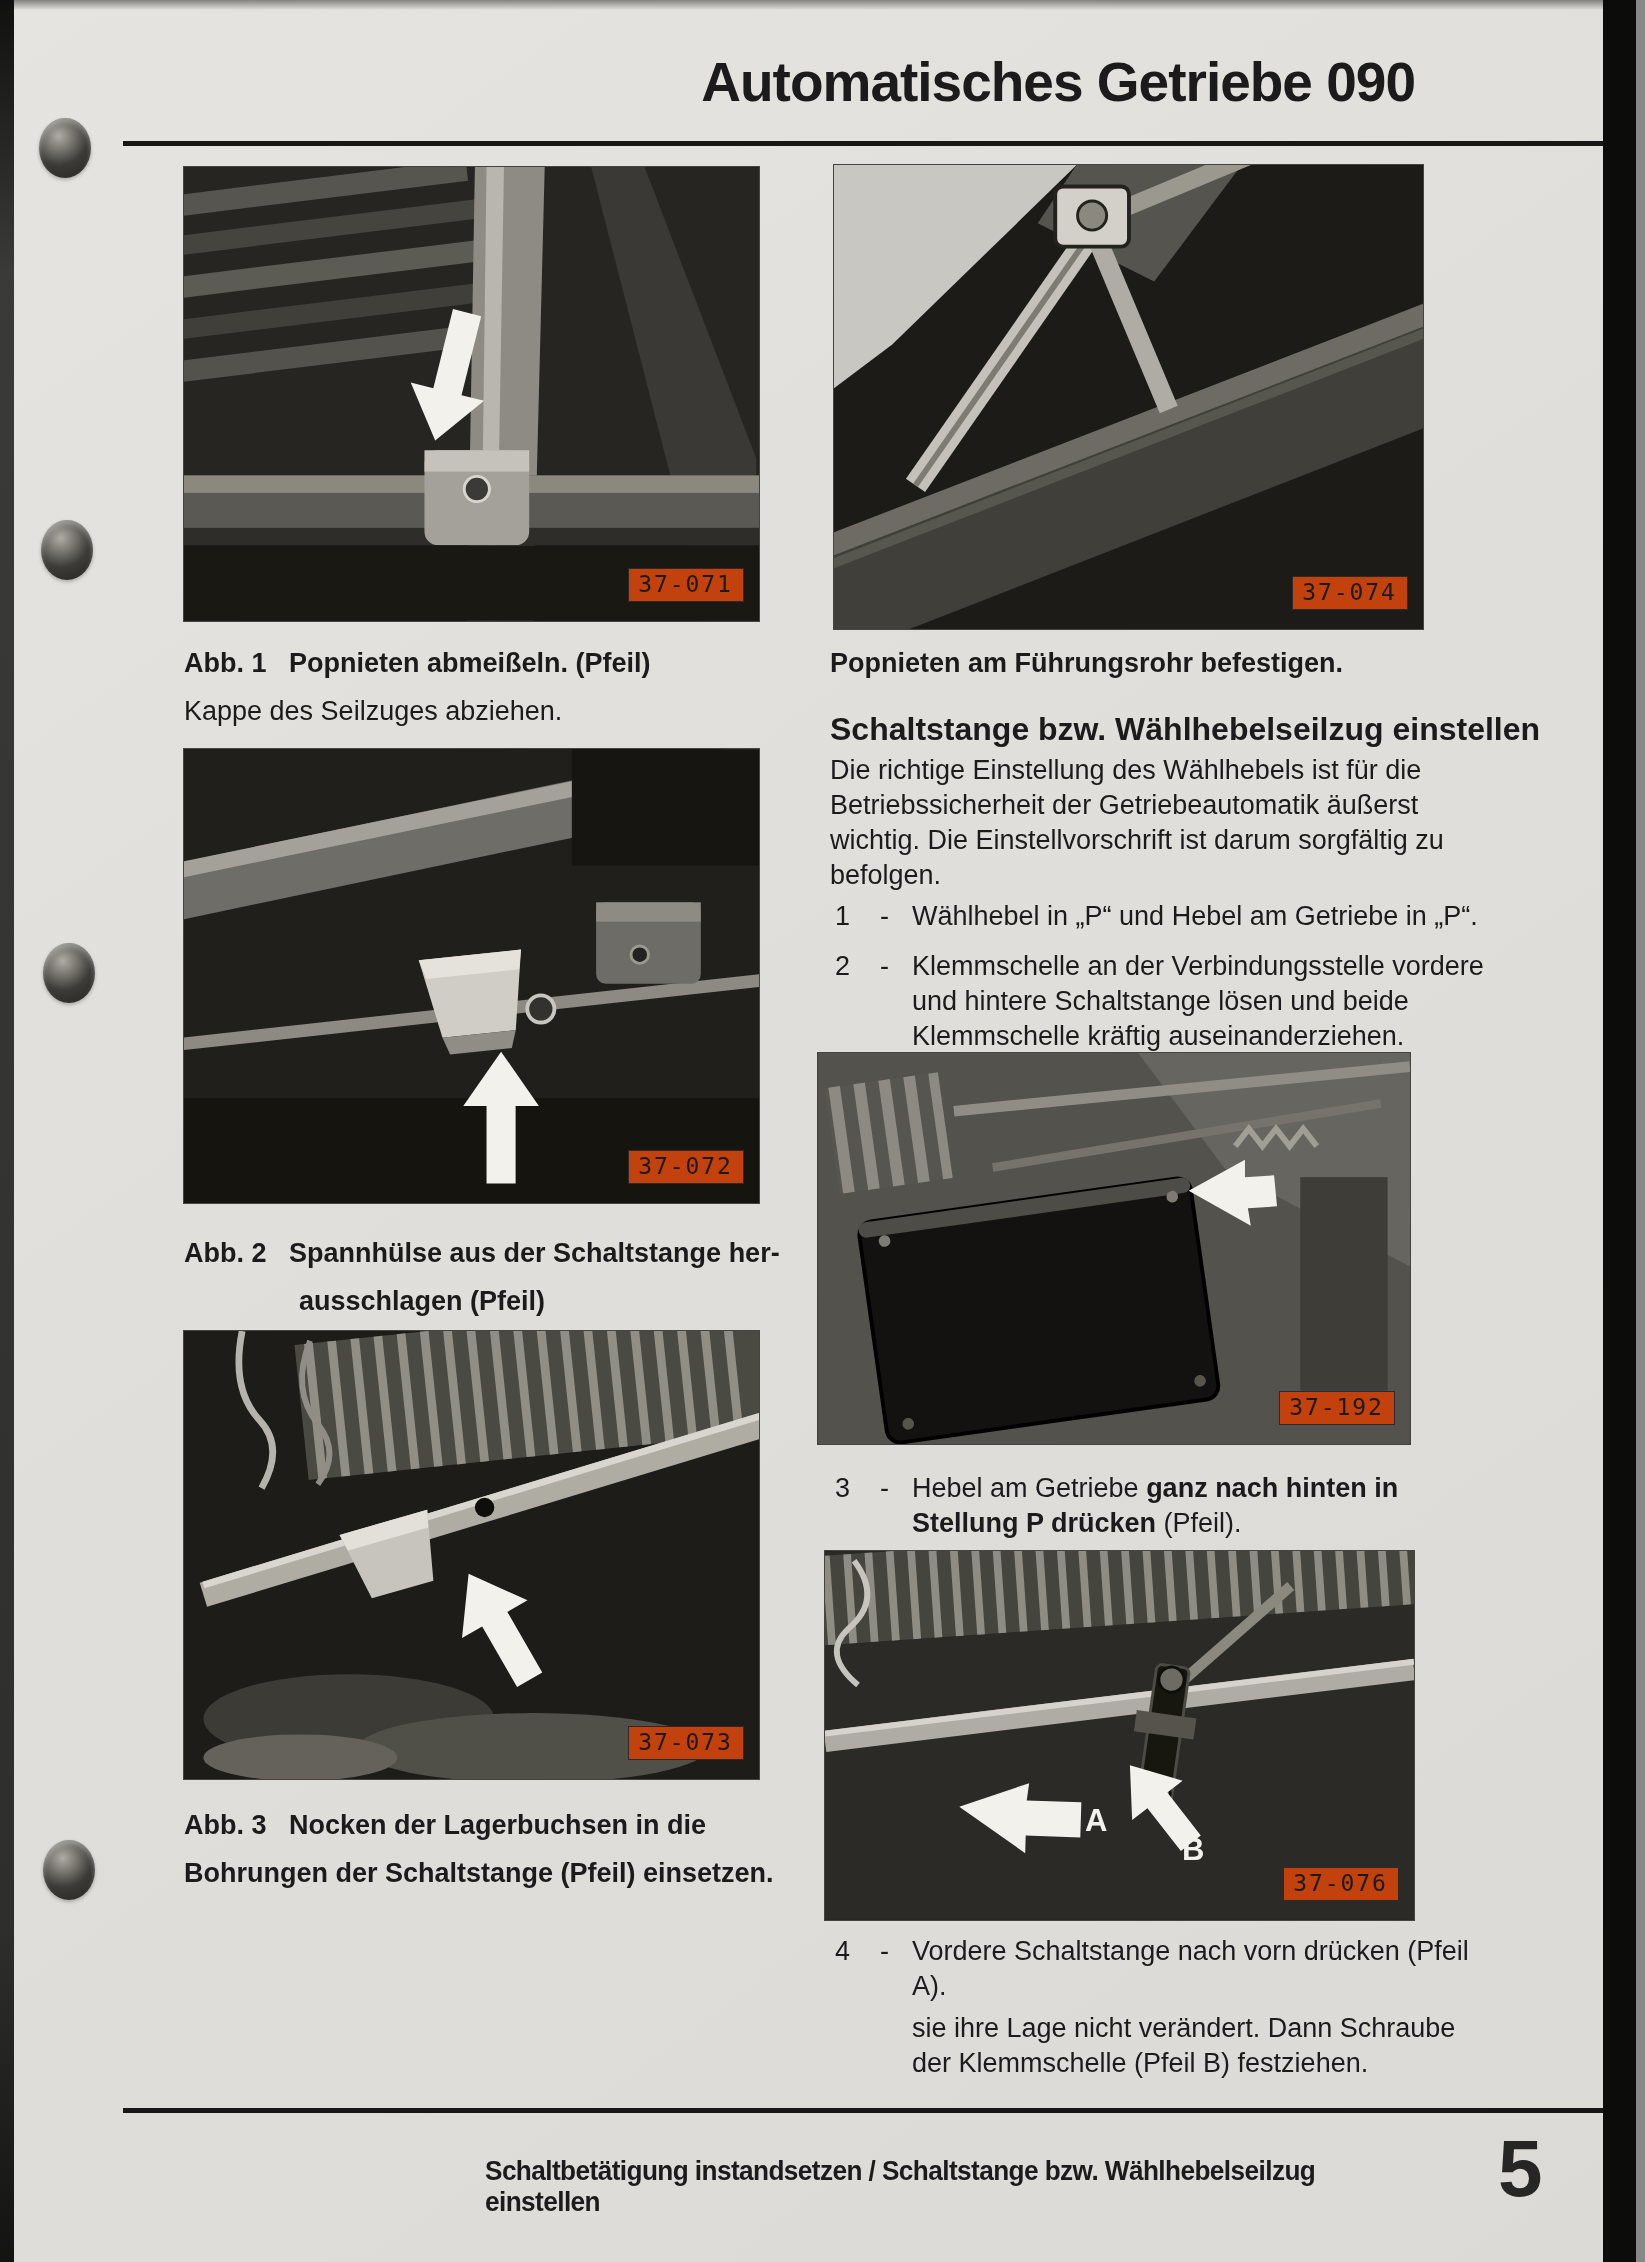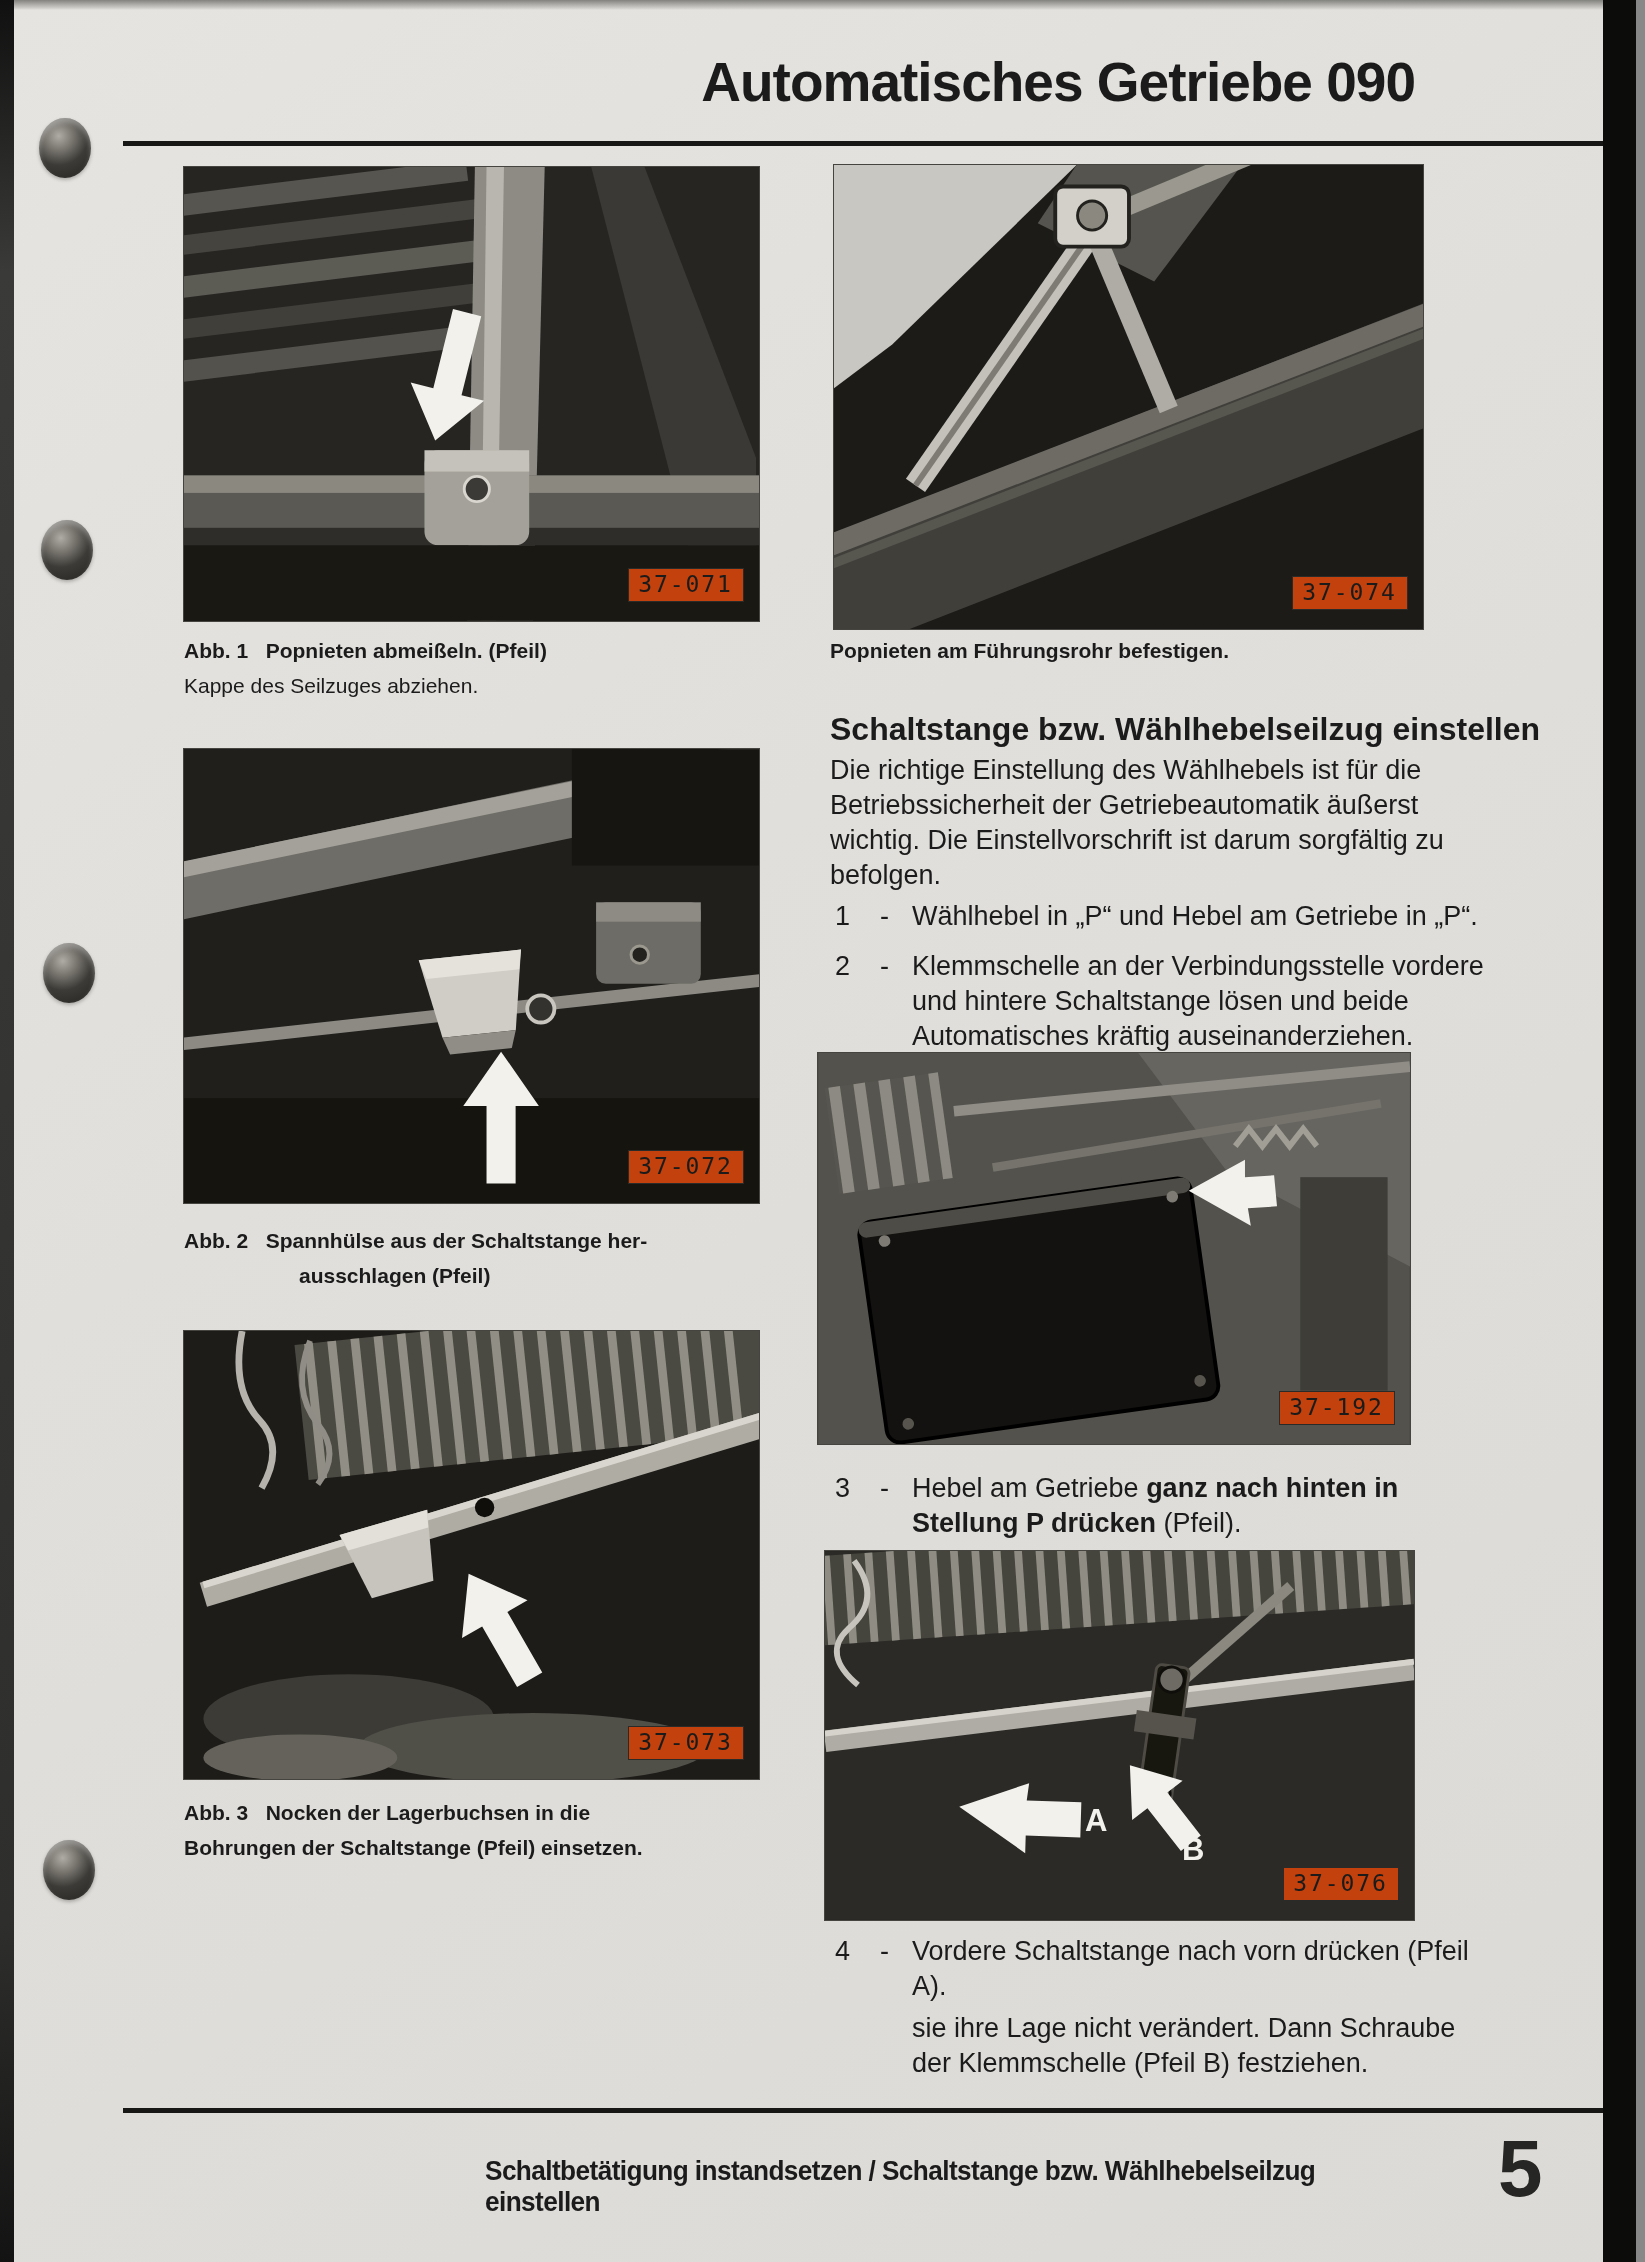--- a/index.html
+++ b/index.html
@@ -27,21 +27,21 @@
   .footer-text{position:absolute;top:2156px;left:485px;width:970px;
     font-size:27px;font-weight:bold;letter-spacing:-0.6px;transform:scaleX(.97);transform-origin:left;}
   .page-number{position:absolute;top:2123px;left:1498px;font-size:80px;font-weight:bold;color:#262624;}
   
   .photo{position:absolute;overflow:hidden;background:#23221f;box-shadow:0 0 0 1px #45443f;}
   .photo svg{position:absolute;left:0;top:0;}
   .photo-label{position:absolute;right:15.5px;bottom:19.4px;background:#c2410c;border:1.9px solid #2a2a28;
     padding:1px 9.7px 1.9px 9.7px;font-family:"DejaVu Sans Mono",monospace;font-size:23px;
     letter-spacing:1.9px;color:#1b1b1b;line-height:29px;}
   
-  .cap-line{font-size:21px;line-height:35px;font-weight:bold;white-space:pre;}
+  .cap-line{font-size:27px;line-height:35px;font-weight:bold;white-space:pre;margin-top:13px;}
   .cap-line.reg{font-weight:normal;}
   .cap-block{position:absolute;}
   .body-line{font-size:27px;line-height:35px;white-space:pre;}
   .b{font-weight:bold;}
   .heading{position:absolute;font-size:32px;font-weight:bold;white-space:pre;}
   .step{position:absolute;}
   .step .num{position:absolute;left:4.9px;top:0;font-size:27px;line-height:35px;}
   .step .dash{position:absolute;left:50px;top:0;font-size:27px;line-height:35px;}
   .step .txt{position:absolute;left:82px;top:0;}
   .subpara{position:absolute;}
@@ -214,21 +214,21 @@
       <div class="body-line">Wählhebel in „P“ und Hebel am Getriebe in „P“.</div>
     </div>
   </div>
 
   <div class="step" style="left:830px;top:949px;width:587px;height:109px;">
     <span class="num">2</span>
     <span class="dash">-</span>
     <div class="txt">
       <div class="body-line">Klemmschelle an der Verbindungsstelle vordere</div>
       <div class="body-line">und hintere Schaltstange lösen und beide</div>
-      <div class="body-line">Automatisches kräftig auseinanderziehen.</div>
+      <div class="body-line">Klemmschelle kräftig auseinanderziehen.</div>
     </div>
   </div>
 
   <div class="photo" style="left:818px;top:1053px;width:592px;height:391px;">
     <svg width="592" height="391" viewBox="0 0 610 403">
       <rect x="0" y="0" width="610" height="403" fill="#54524d"></rect>
       <polygon points="330,0 610,0 610,220 420,120" fill="#676560"></polygon>
       <g transform="rotate(-8 70 85)">
         <rect x="14" y="28" width="118" height="110" fill="#57554f"></rect>
         <g fill="#8c8a82">

